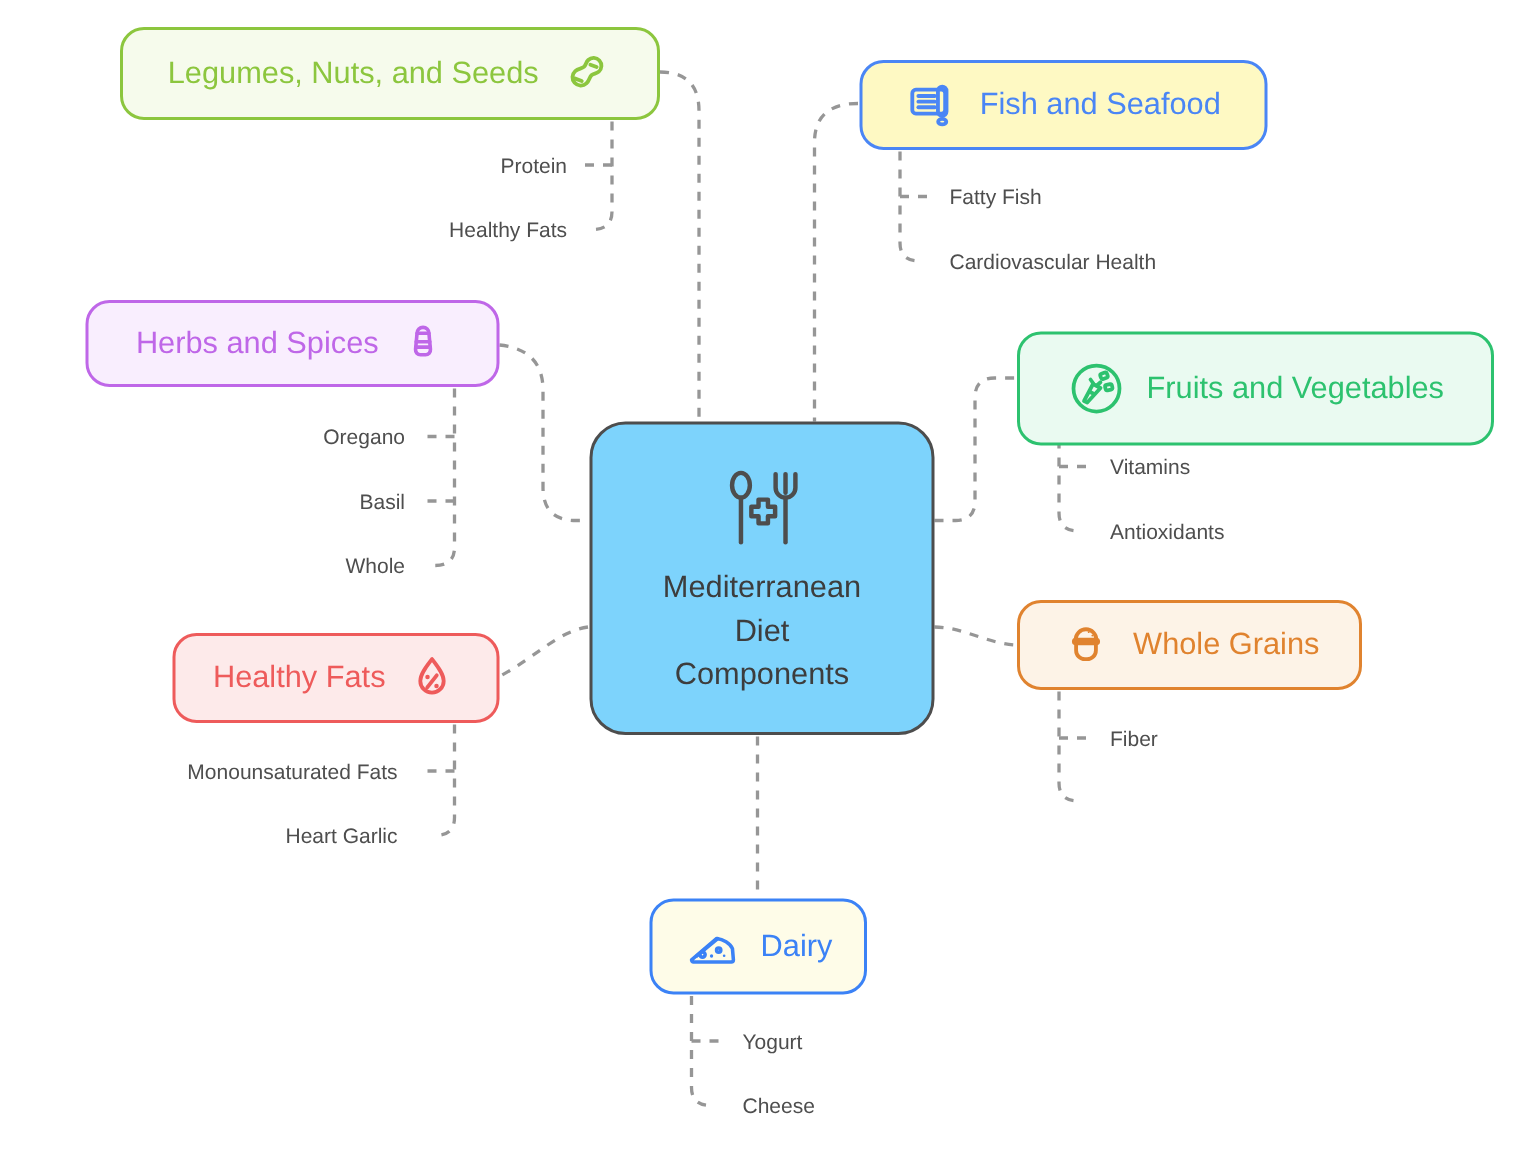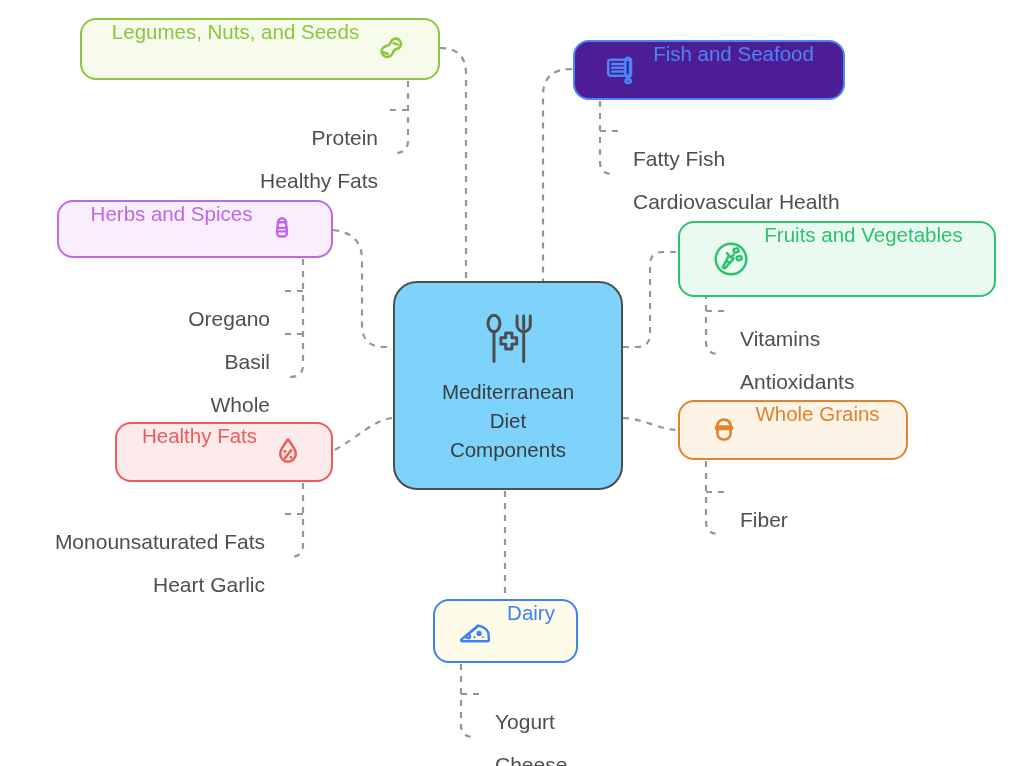--- a/index.html
+++ b/index.html
@@ -3,33 +3,33 @@
 <meta charset="utf-8">
 <style>
   html,body{margin:0;padding:0;background:#ffffff;}
   .canvas{
     position:relative;width:1024px;height:766px;background:#ffffff;
     font-family:"Liberation Sans",sans-serif;overflow:hidden;
   }
   svg.connectors{position:absolute;left:0;top:0;width:1024px;height:766px;}
   .dash{fill:none;stroke:#969696;stroke-width:2.2;stroke-dasharray:6 6;}
   .node{
-    position:absolute;display:flex;justify-content:center;
+    position:absolute;display:flex;align-items:center;justify-content:center;
     gap:13px;border:2px solid currentColor;border-radius:16px;
     box-sizing:border-box;font-size:20.5px;cursor:pointer;white-space:nowrap;
   }
   .node-icon{display:flex;align-items:center;justify-content:center;}
   .node-icon svg{display:block;}
   .leaf{
-    position:absolute;font-size:21px;line-height:28px;color:#4e4e4e;
-    white-space:nowrap;cursor:pointer;margin-top:28px;
+    position:absolute;font-size:14px;line-height:28px;color:#4e4e4e;
+    white-space:nowrap;cursor:pointer;
   }
   
   #node-legumes{left:80px;top:18px;width:360px;height:62px;color:#8cc63e;background:#f6fbec;}
-  #node-fish{left:573px;top:40px;width:272px;height:60px;color:#4a86f5;background:#4c1d95;}
+  #node-fish{left:573px;top:40px;width:272px;height:60px;color:#4a86f5;background:#fef9c3;}
   #node-herbs{left:57px;top:200px;width:276px;height:58px;color:#bf67e8;background:#f9eefe;}
   #node-fruits{left:678px;top:221px;width:318px;height:76px;color:#2dc26f;background:#eafaf1;}
   #node-grains{left:678px;top:400px;width:230px;height:60px;color:#e0832f;background:#fdf3e7;}
   #node-fats{left:115px;top:422px;width:218px;height:60px;color:#ee5b5b;background:#fdeaea;}
   #node-dairy{left:433px;top:599px;width:145px;height:64px;color:#3b82f6;background:#fefce8;}
   
   #node-center{
     left:393px;top:281px;width:230px;height:209px;color:#4d4d4d;background:#7dd3fc;
     border-width:2.5px;border-radius:24px;flex-direction:column;gap:4px;
   }

